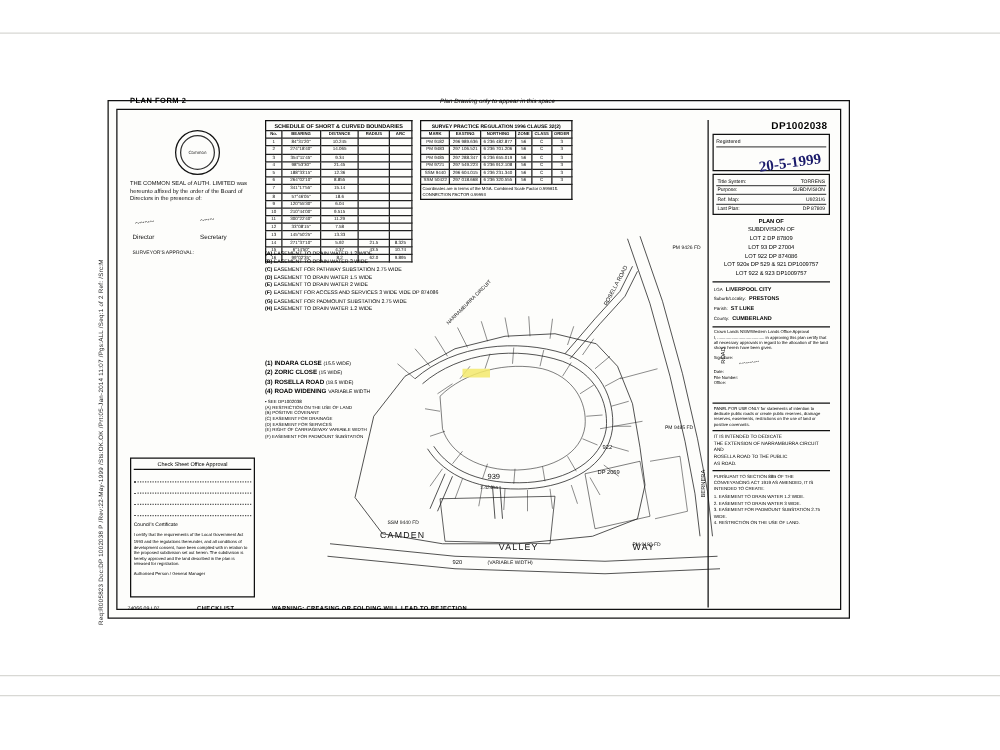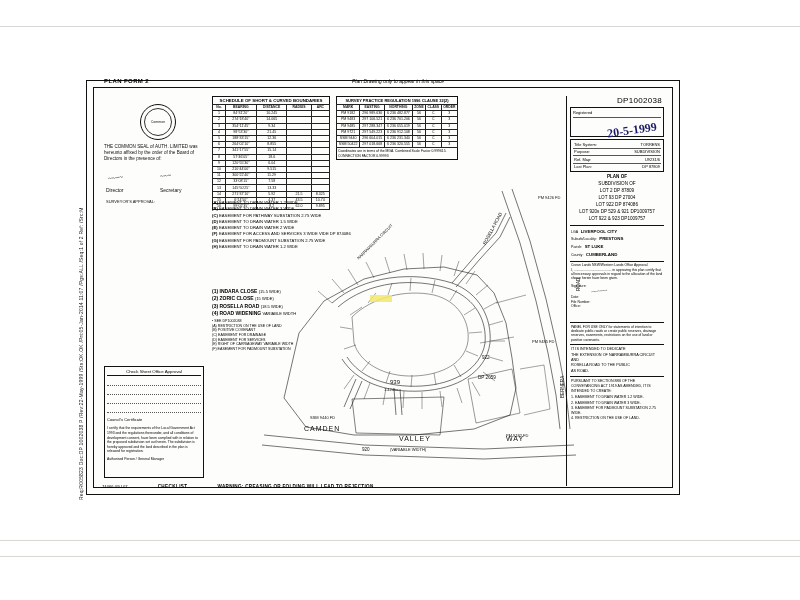--- a/index.html
+++ b/index.html
@@ -262,21 +262,21 @@
     right: 8px;
     top: 8px;
     width: 98px;
     height: 390px;
     border-left: 1px solid #111;
     box-sizing: border-box;
     padding-left: 3px;
   }
   #dpnum {
     font-size: 8px;
-    font-weight: normal;
+    font-weight: bold;
     letter-spacing: 0.3px;
     text-align: right;
     padding-right: 2px;
   }
   .rbox {
     border: 1px solid #111;
     box-sizing: border-box;
     font-size: 4px;
     padding: 1px 2px;
     margin-top: 2px;

